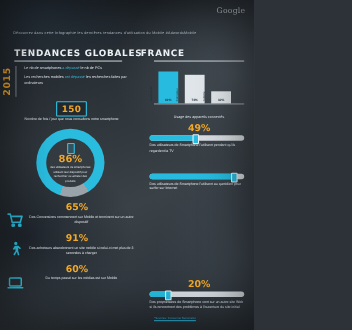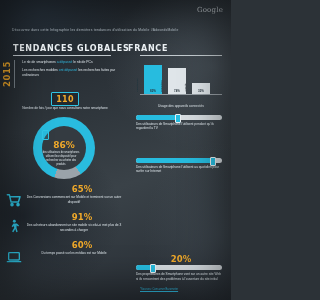--- a/index.html
+++ b/index.html
@@ -92,34 +92,34 @@
   .donut{
     position:absolute;inset:0;border-radius:50%;
     background:conic-gradient(from 198deg,#29bcdf 0turn 0.86turn,#9aa3aa 0.86turn 1turn);
   }
   .donut::after{
     content:"";position:absolute;left:9px;top:9px;right:9px;bottom:9px;
     border-radius:50%;background:#343b41;
   }
   .donutinner{
     position:absolute;left:9px;top:9px;right:9px;bottom:9px;border-radius:50%;
-    display:flex;flex-direction:column;justify-content:center;
+    display:flex;flex-direction:column;align-items:center;justify-content:center;
     z-index:2;text-align:center;
   }
   .phoneicon{
     width:5px;height:8px;border:0.8px solid #2fc4e4;border-radius:1px;
     margin-bottom:1px;background:rgba(47,196,228,.18);
   }
   .dpct{font-size:9px;font-weight:bold;font-family:"DejaVu Sans", sans-serif;color:#f0a92a;line-height:1;}
   .dcap{font-size:2.6px;line-height:1.45;color:#dde5ea;width:38px;margin-top:1.5px;}
 
   
   .lstat{position:absolute;width:125px;}
   .lstat .pct{
-    position:absolute;left:34px;width:96px;text-align:center;
+    position:absolute;left:22px;width:96px;text-align:center;
     font-size:8.5px;font-weight:bold;font-family:"DejaVu Sans", sans-serif;color:#f0a92a;
   }
   .lstat .txt{
     position:absolute;left:22px;width:104px;text-align:center;
     font-size:3.2px;line-height:1.5;color:#dde5ea;
   }
   .licon{position:absolute;left:6px;width:16px;height:16px;color:#2fc4e4;}
   .licon svg{width:100%;height:100%;display:block;}
 
   
@@ -188,21 +188,21 @@
     <span>2015</span>
   </div>
   <div class="yearbar"></div>
 
   <div class="bullets">
     <div class="blt"><span>Le nb de smartphones </span><em>a dépassé</em><span> le nb de PCs</span></div>
     <div class="blt"><span>Les recherches mobiles </span><em>ont dépassé</em><span> les recherches faites par ordinateurs</span></div>
   </div>
 
   <div class="badge">
-    <b>110</b>
+    <b>150</b>
   </div>
   <div class="badgecap">Nombre de fois / jour que nous consultons notre smartphone</div>
 
   <div class="donutwrap">
     <div class="donut"></div>
     <div class="donutinner">
       <div class="phoneicon"></div>
       <div class="dpct">86%</div>
       <div class="dcap">des utilisateurs de smartphones utilisent leur dispositif pour rechercher ou acheter des produits</div>
     </div>
@@ -261,20 +261,21 @@
         <div class="fill" id="bar2" style="height: 11.2px;">
           <div class="vlabel">Tablette</div>
           <div class="val">32%</div>
         </div>
       </div>
     </div>
   </div>
   <div class="chartcap">Usage des appareils connectés</div>
 
   <div class="rstat" style="top:113px;">
+    <div class="pct">49%</div>
     <div class="track">
       <div class="trackfill" id="fill0" style="width: 49%;"></div>
       <div class="knob" id="knob0" style="left: 49%;"></div>
     </div>
     <div class="txt">Des utilisateurs de Smartphone l'utilisent pendant qu'ils regardent la TV</div>
   </div>
 
   <div class="rstat" style="top:156px;">
     <div class="track">
       <div class="trackfill" id="fill1" style="width: 89%;"></div>

